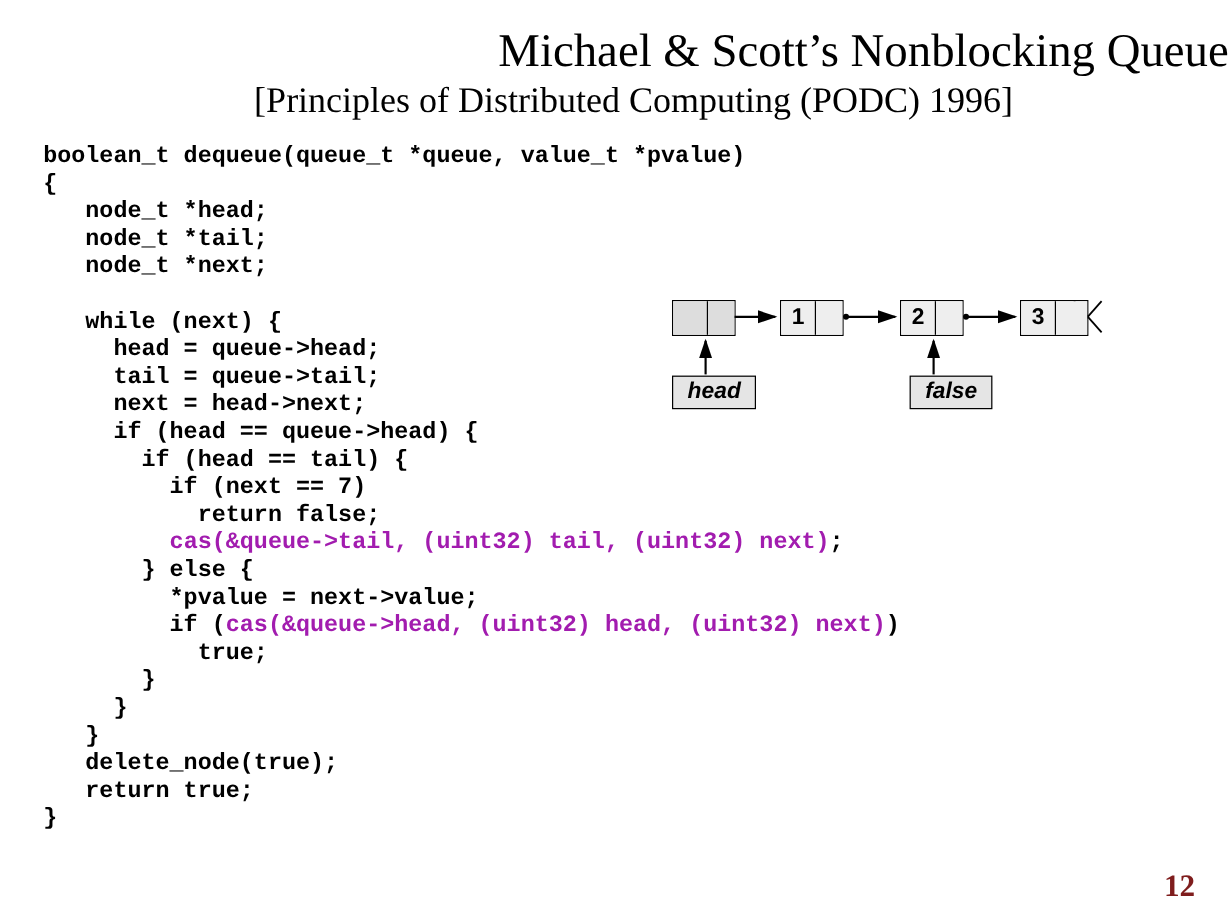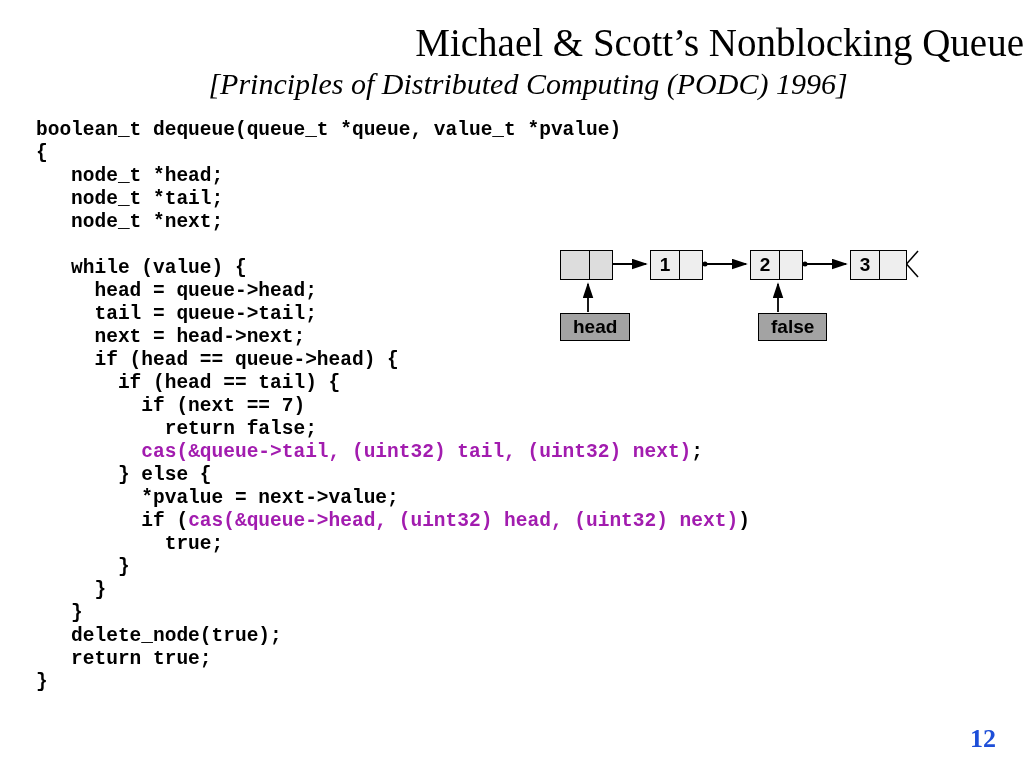--- a/index.html
+++ b/index.html
@@ -14,40 +14,39 @@
   }
   .title {
     text-align: right;
     font-size: 39px;
     margin-top: 20px;
     font-weight: normal;
   }
   .subtitle {
     text-align: center;
     font-size: 30px;
-    font-style: italic;
     margin-top: 2px;
     padding-left: 32px;
   }
   .code {
     font-family: "Courier New", Courier, monospace;
     font-weight: bold;
     font-size: 19.5px;
     line-height: 1.18;
     white-space: pre;
     margin-left: 36px;
     margin-top: 18px;
     color: #000;
   }
   .code .red { color: #a21caf; }
   .pagenum {
     position: absolute;
     bottom: 14px;
     right: 28px;
-    color: #1d4ed8;
+    color: #7f1d1d;
     font-size: 26px;
     font-weight: bold;
     font-family: "Times New Roman", serif;
   }
   
   .diagram {
     position: absolute;
     top: 250px;
     left: 560px;
     width: 430px;
@@ -79,21 +78,22 @@
     width: 28px;
     background: #ddd;
   }
   .dummy .ptr { background: #ddd; }
   .labelbox {
     position: absolute;
     border: 1.5px solid #000;
     padding: 2px 12px;
     font-weight: bold;
     font-size: 19px;
-    background: #a3a3a3;
+    background: #e5e5e5;
+    font-style: italic;
   }
   svg.arrows {
     position: absolute;
     top: 0; left: 0;
     width: 430px;
     height: 120px;
     overflow: visible;
   }
 </style>
 </head>
@@ -101,21 +101,21 @@
 
 <div class="title">Michael &amp; Scott’s Nonblocking Queue</div>
 <div class="subtitle">[Principles of Distributed Computing (PODC) 1996]</div>
 
 <div class="code"><span>boolean_t dequeue(queue_t *queue, value_t *pvalue)</span>
 <span>{</span>
 <span>   node_t *head;</span>
 <span>   node_t *tail;</span>
 <span>   node_t *next;</span>
 <span></span>
-<span>   while (value) {</span>
+<span>   while (next) {</span>
 <span>     head = queue-&gt;head;</span>
 <span>     tail = queue-&gt;tail;</span>
 <span>     next = head-&gt;next;</span>
 <span>     if (head == queue-&gt;head) {</span>
 <span>       if (head == tail) {</span>
 <span>         if (next == 7)</span>
 <span>           return false;</span>
 <span><span>         </span><span class="red">cas(&amp;queue-&gt;tail, (uint32) tail, (uint32) next)</span><span>;</span></span>
 <span>       } else {</span>
 <span>         *pvalue = next-&gt;value;</span>

